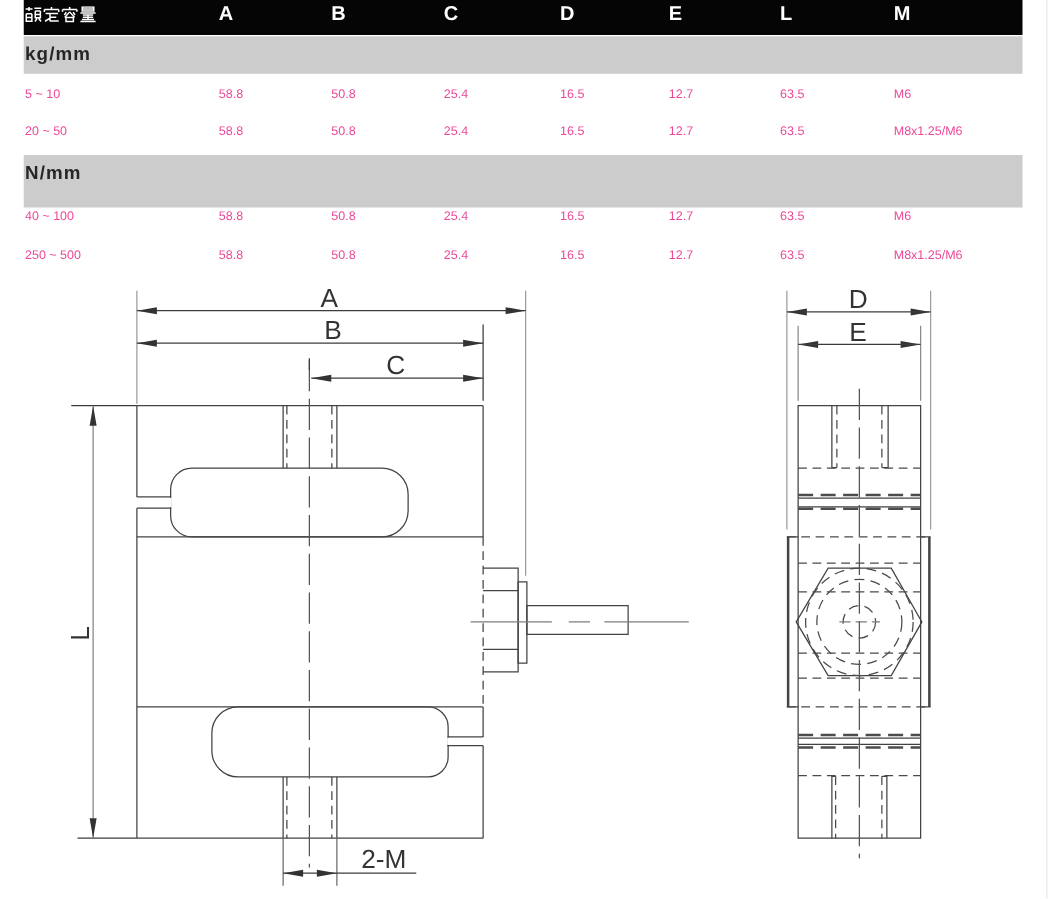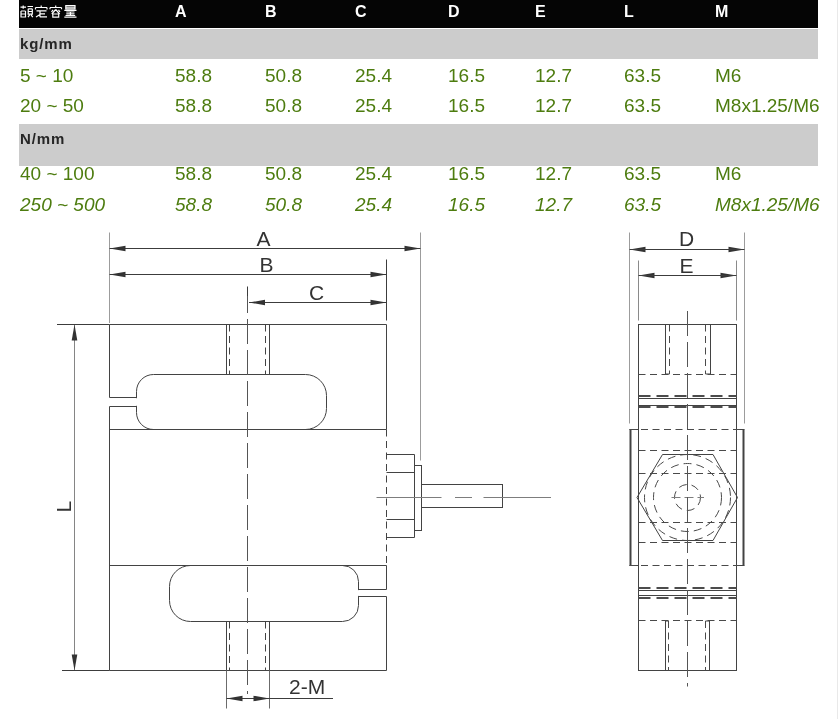--- a/index.html
+++ b/index.html
@@ -2,21 +2,21 @@
 <html><head>
 <meta charset="utf-8">
 <style>
   html,body{margin:0;padding:0;background:#fff;width:840px;height:719px;overflow:hidden;}
   body{font-family:"Liberation Sans",sans-serif;position:relative;}
   .tbl{position:absolute;left:19px;top:0;width:799px;}
   .row{position:absolute;left:0;width:799px;}
   .row span{position:absolute;display:block;white-space:nowrap;}
   .hd{background:#050505;color:#fff;font-weight:bold;font-size:16px;}
   .sec{background:#cccccc;color:#262626;font-weight:bold;font-size:15px;letter-spacing:0.9px;text-decoration:underline;}
-  .dat{color:#4d7c0f;font-size:19px;}
+  .dat{color:#ec4899;font-size:10px;}
   .c0{left:1px;}  .c1{left:156px;} .c2{left:246px;} .c3{left:336px;}
   .c4{left:429px;} .c5{left:516px;} .c6{left:605px;} .c7{left:696px;}
   svg.dw{position:absolute;left:0;top:0;}
 </style>
 </head>
 <body>
 <div class="tbl">
   <div class="row hd" style="top:0;height:27.5px;line-height:24px;">
     <span class="c0" style="top:5px;">
       <svg width="60" height="18" viewBox="0 0 60 18" fill="none" stroke="#fff" stroke-width="1.2">
@@ -67,21 +67,21 @@
   <div class="row dat" style="top:157.5px;height:32.5px;line-height:32.5px;">
     <span class="c0">40 ~ 100</span>
       <span class="c1">58.8</span>
       <span class="c2">50.8</span>
       <span class="c3">25.4</span>
       <span class="c4">16.5</span>
       <span class="c5">12.7</span>
       <span class="c6">63.5</span>
       <span class="c7">M6</span>
   </div>
-  <div class="row dat" style="top:188.5px;height:31.3px;line-height:31.3px;font-style:italic;">
+  <div class="row dat" style="top:188.5px;height:31.3px;line-height:31.3px;">
     <span class="c0">250 ~ 500</span>
       <span class="c1">58.8</span>
       <span class="c2">50.8</span>
       <span class="c3">25.4</span>
       <span class="c4">16.5</span>
       <span class="c5">12.7</span>
       <span class="c6">63.5</span>
       <span class="c7">M8x1.25/M6</span>
   </div>
 </div>

